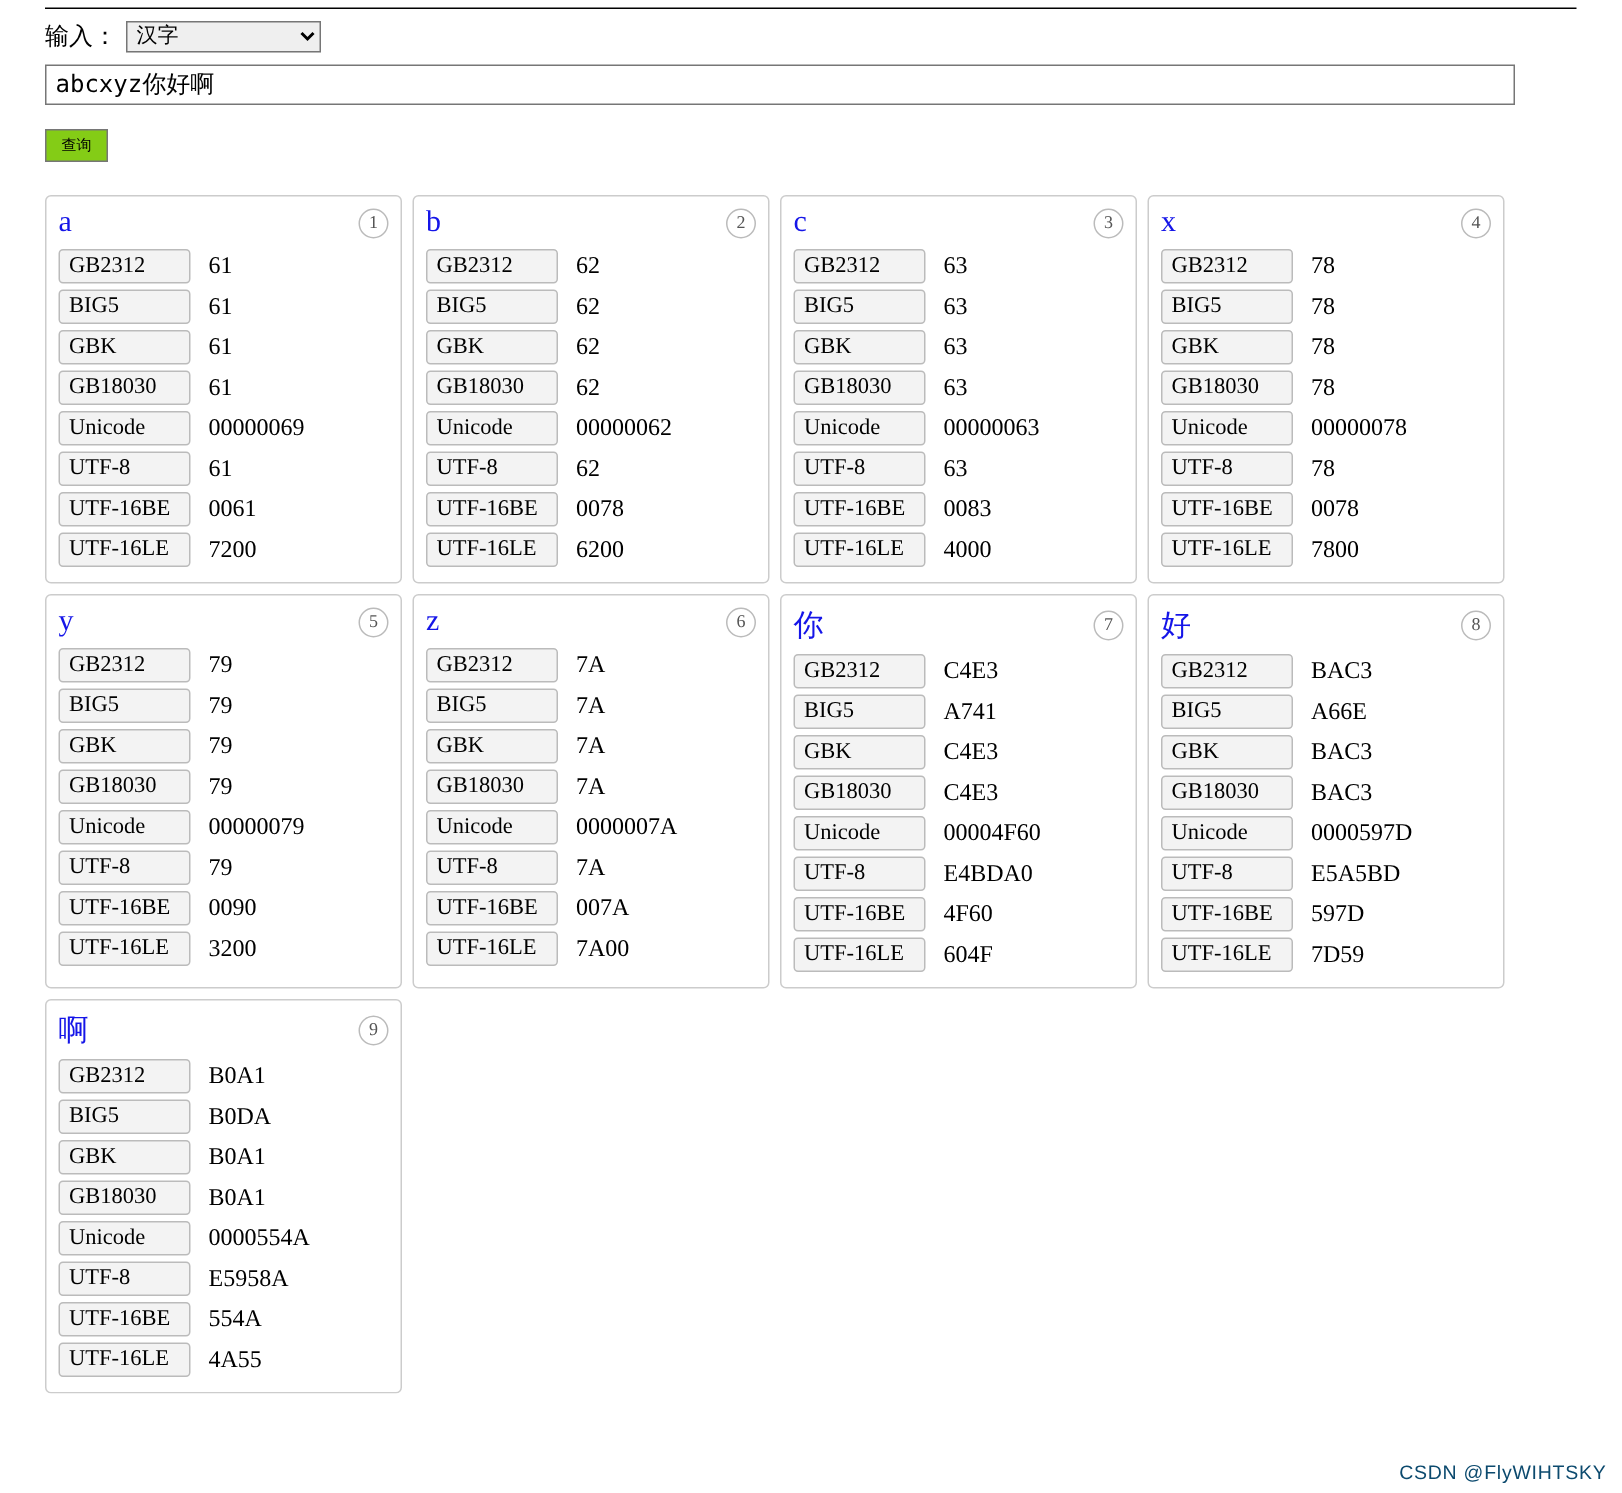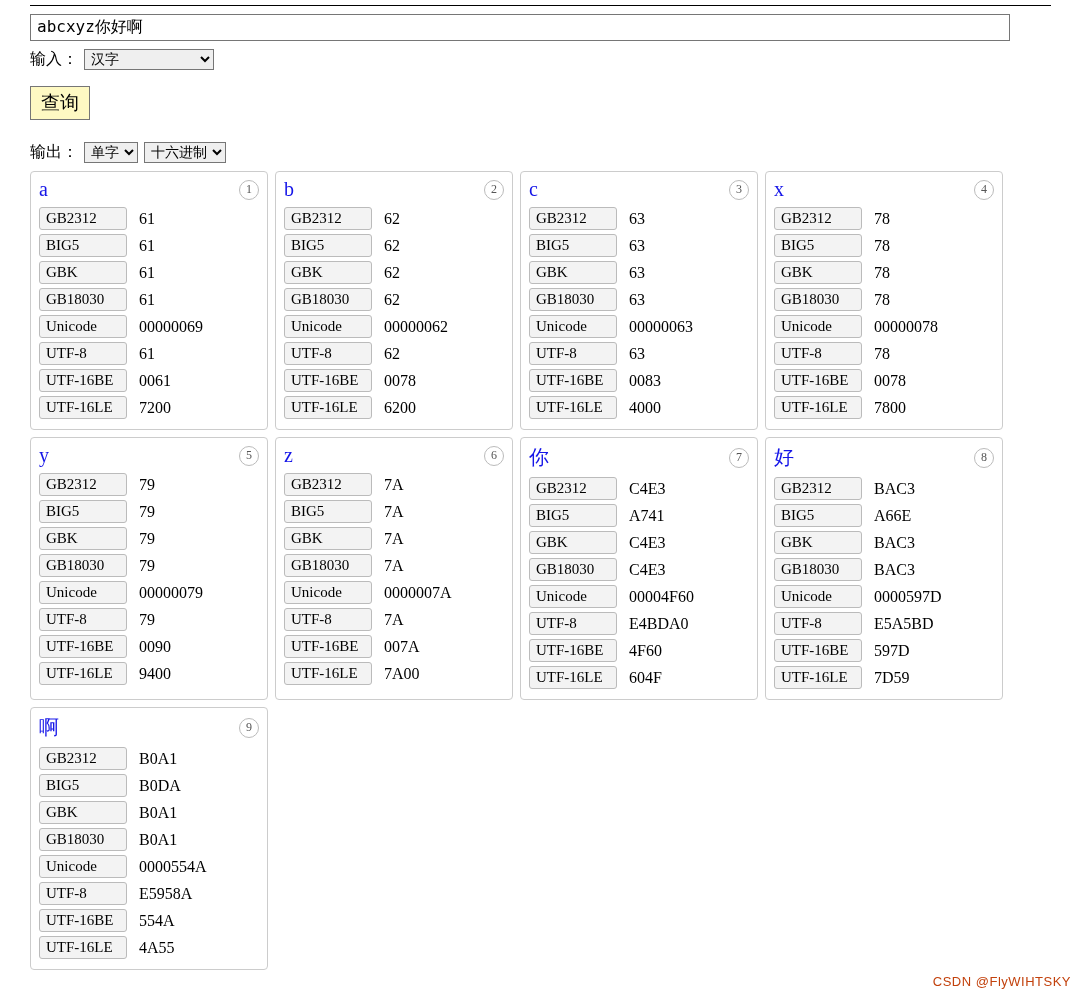--- a/index.html
+++ b/index.html
@@ -44,23 +44,23 @@
       width: 980px;
       max-width: 100%;
       border: 1px solid #767676;
       padding: 3px 6px;
       font-family: monospace, "SimSun";
       font-size: 16px;
       background: #fff;
     }
     .query-btn {
       font-family: inherit;
-      font-size: 19px;
+      font-size: 10px;
       padding: 3px 10px;
-      background: #fef9c3;
+      background: #84cc16;
       border: 1px solid #767676;
       cursor: pointer;
       margin: 8px 0 14px 0;
     }
     .cards {
       display: flex;
       flex-wrap: wrap;
       gap: 7px;
       margin-top: 8px;
     }
@@ -109,54 +109,45 @@
       font-family: "Times New Roman", serif;
     }
     .enc-value {
       font-size: 16px;
       font-family: "Times New Roman", monospace;
     }
     .watermark {
       position: fixed;
       right: 10px;
       bottom: 6px;
-      color: #c2410c;
+      color: #0c4a6e;
       font-size: 13px;
       font-family: Arial, sans-serif;
       letter-spacing: 0.5px;
     }
   </style>
 </head>
 <body>
 
 <div class="top-bar"></div>
 
 <div class="content">
-  <div class="row">
-    <input type="text" class="text-input" value="abcxyz你好啊" style="">
-  </div>
-
   <div class="row">
     <label>输入：</label>
     <select id="input-select">
       <option>汉字</option>
     </select>
   </div>
 
+  <div class="row">
+    <input type="text" class="text-input" value="abcxyz你好啊" style="">
+  </div>
+
   <button class="query-btn">查询</button>
 
-  <div class="row">
-    <label>输出：</label>
-    <select>
-      <option>单字</option>
-    </select>
-    <select>
-      <option>十六进制</option>
-    </select>
-  </div>
 
   <div class="cards" id="cards">
       <div class="card">
         <div class="card-header">
           <span class="card-char">a</span>
           <span class="card-num">1</span>
         </div>
         <div class="enc-row">
           <div class="enc-label">GB2312</div>
           <div class="enc-value">61</div>
@@ -332,21 +323,21 @@
         <div class="enc-row">
           <div class="enc-label">UTF-8</div>
           <div class="enc-value">79</div>
         </div>
         <div class="enc-row">
           <div class="enc-label">UTF-16BE</div>
           <div class="enc-value">0090</div>
         </div>
         <div class="enc-row">
           <div class="enc-label">UTF-16LE</div>
-          <div class="enc-value">9400</div>
+          <div class="enc-value">3200</div>
         </div>
       </div>
       <div class="card">
         <div class="card-header">
           <span class="card-char">z</span>
           <span class="card-num">6</span>
         </div>
         <div class="enc-row">
           <div class="enc-label">GB2312</div>
           <div class="enc-value">7A</div>

